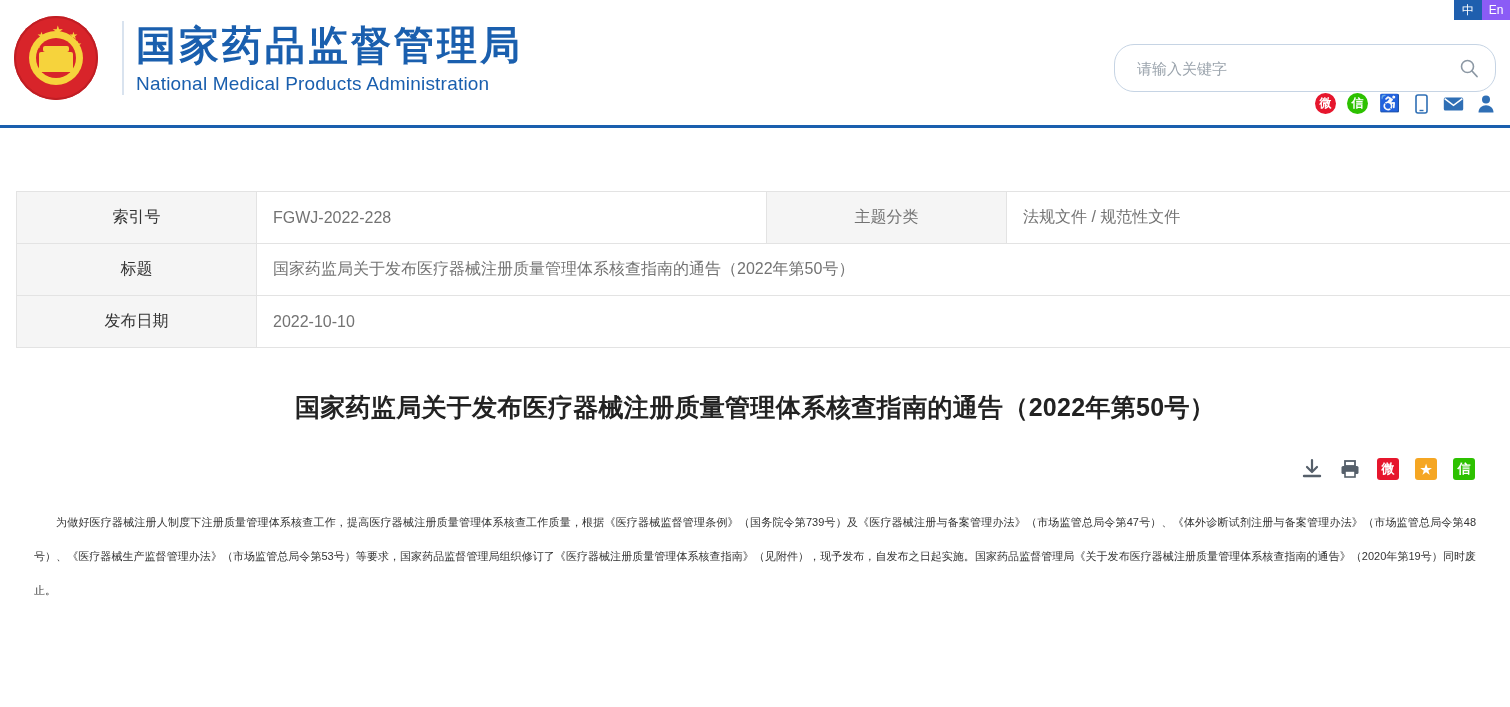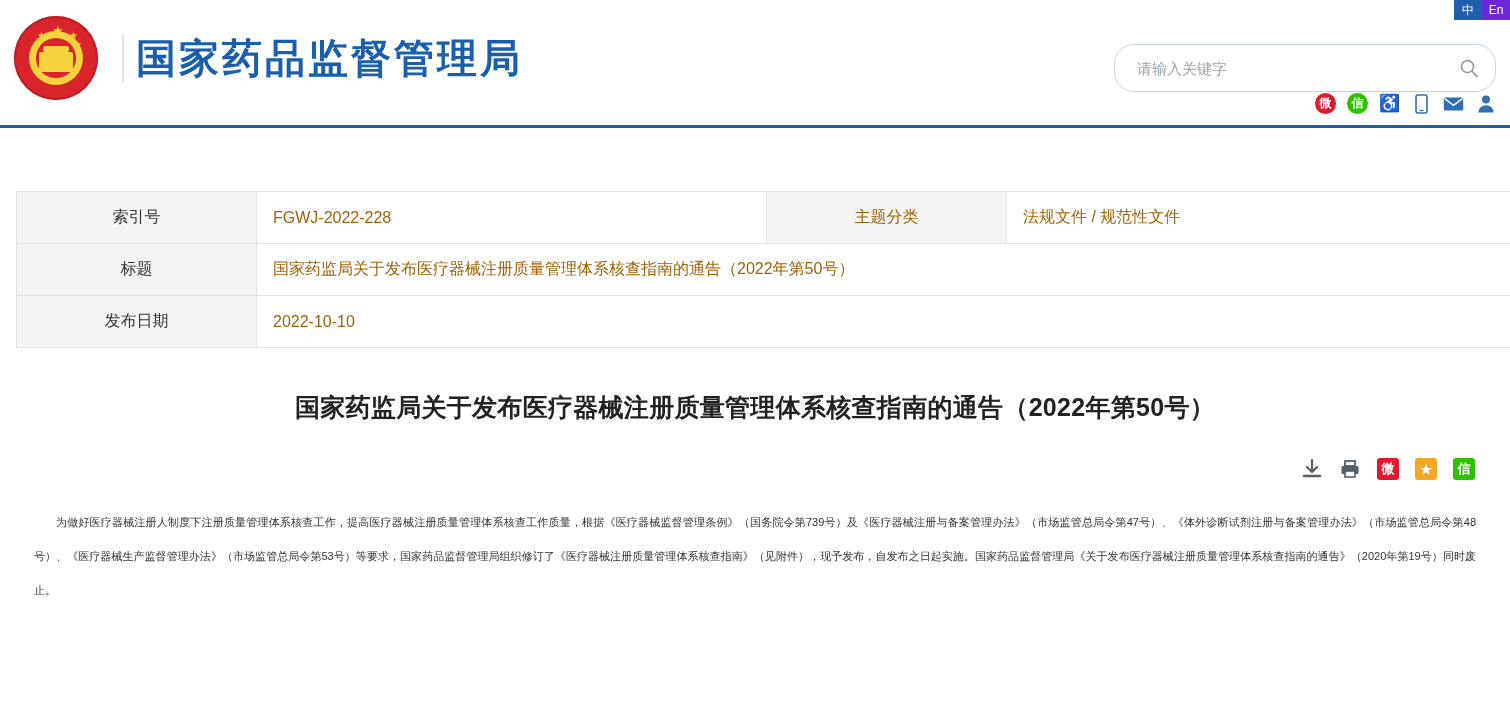--- a/index.html
+++ b/index.html
@@ -25,21 +25,21 @@
   .lang-switch .lang {
     width: 28px;
     height: 20px;
     display: flex;
     align-items: center;
     justify-content: center;
     color: #fff;
     letter-spacing: 0;
   }
   .lang-switch .lang.cn { background: #1f5fae; }
-  .lang-switch .lang.en { background: #6d28d9; }
+  .lang-switch .lang.en { background: #8b5cf6; }
 
   
   .header {
     position: relative;
     height: 128px;
     border-bottom: 3px solid #1a5fae;
     background: #fff;
   }
   .brand {
     position: absolute;
@@ -202,21 +202,21 @@
     border-collapse: collapse;
     margin-top: 47px;
     table-layout: fixed;
     font-size: 16px;
   }
   .meta-table td {
     border: 1px solid #e3e3e3;
     height: 52px;
     padding: 8px 16px;
     vertical-align: middle;
-    color: #a16207;
+    color: #737373;
   }
   .meta-table td.lbl {
     background: #f5f5f5;
     text-align: center;
     color: #333;
     width: 240px;
   }
   .meta-table td.val { background: #fff; }
   .meta-table td.lbl2 { background: #f5f5f5; text-align: center; width: 240px; }
 
@@ -288,20 +288,21 @@
       <div class="stars">
         <span class="star s0">★</span>
         <span class="star s1">★</span>
         <span class="star s2">★</span>
         <span class="star s3">★</span>
         <span class="star s4">★</span>
       </div>
     </div>
     <div class="titles">
       <div class="org-cn">国家药品监督管理局</div>
+      <div class="org-en">National Medical Products Administration</div>
     </div>
   </div>
 
   <div class="search-box">
     <input class="search-input" type="text" placeholder="请输入关键字" style="">
     <button class="search-btn">
       <svg width="20" height="20" viewBox="0 0 20 20" aria-hidden="true">
         <circle cx="8.5" cy="8.5" r="6" fill="none" stroke="#8c98a4" stroke-width="1.6"></circle>
         <line x1="13" y1="13" x2="18" y2="18.5" stroke="#8c98a4" stroke-width="1.8" stroke-linecap="round"></line>
       </svg>

